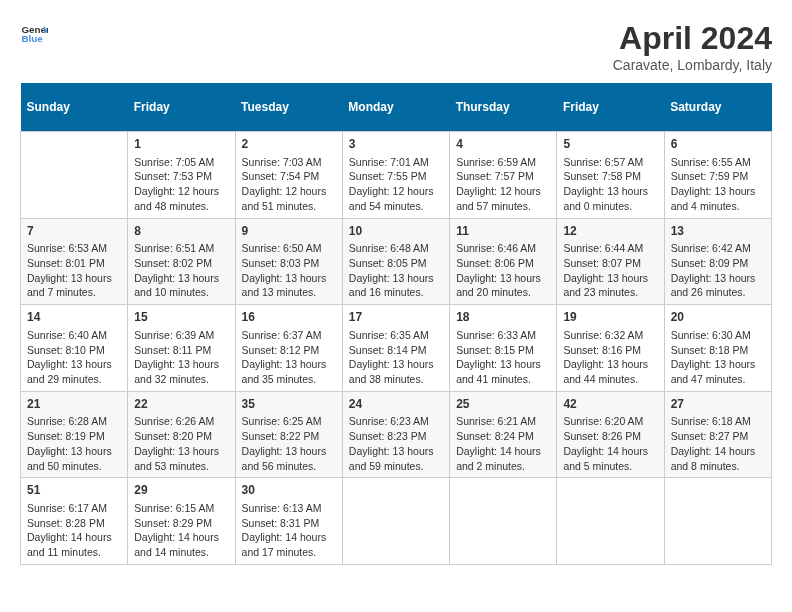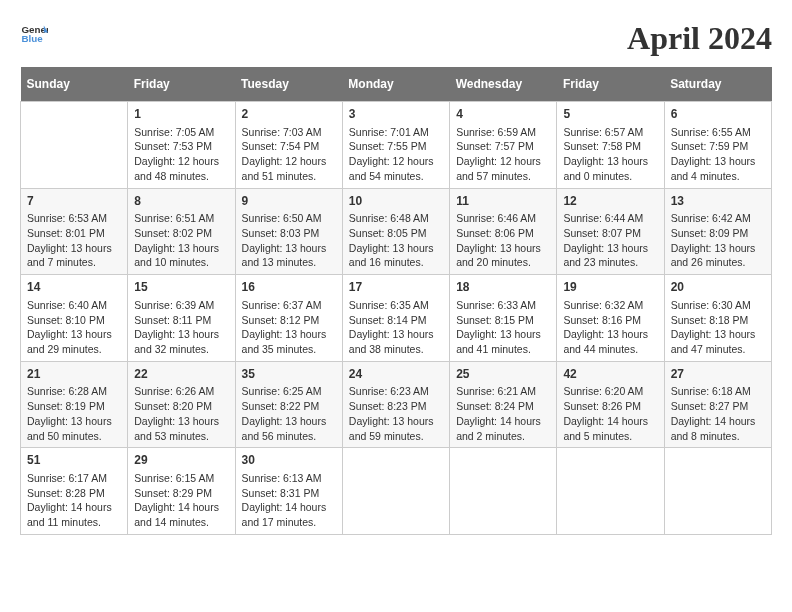--- a/index.html
+++ b/index.html
@@ -20,41 +20,40 @@
       display: flex;
       align-items: center;
       gap: 4px;
     }
     .logo-icon {
       width: 28px;
       height: 28px;
     }
     .title-area {
       text-align: right;
-      font-family: Liberation Serif, serif;
     }
     .month-title {
       font-size: 32px;
       font-weight: bold;
       color: #333;
     }
     .location-title {
       font-size: 14px;
       color: #555;
     }
     table {
       width: 100%;
       border-collapse: collapse;
       font-size: 11px;
     }
     th {
-      background-color: #737373;
+      background-color: #0369a1;
       color: #fff;
       text-align: left;
-      padding: 10px 6px;
+      padding: 17px 6px;
       font-size: 12px;
       font-weight: bold;
     }
     td {
       border: 1px solid #ccc;
       vertical-align: top;
       padding: 4px 6px;
       width: 107px;
       height: 75px;
       color: #333;
@@ -80,31 +79,32 @@
 <div class="header-area">
   <div class="logo">
     <svg class="logo-icon" viewBox="0 0 40 40">
       <text x="2" y="18" font-size="14" font-weight="bold" fill="#333">General</text>
       <text x="2" y="32" font-size="14" font-weight="bold" fill="#4a90d9">Blue</text>
       <polygon points="34,8 40,18 34,18" fill="#4a90d9"></polygon>
     </svg>
   </div>
   <div class="title-area">
     <div class="month-title">April 2024</div>
+    <div class="location-title">Caravate, Lombardy, Italy</div>
   </div>
 </div>
 
 <table>
   <thead>
     <tr>
     <th>Sunday</th>
         <th>Friday</th>
         <th>Tuesday</th>
         <th>Monday</th>
-        <th>Wednesday</th>
+        <th>Thursday</th>
         <th>Friday</th>
         <th>Saturday</th>
       </tr>
   </thead>
   <tbody id="calendar-body">
   <tr>
         <td class="empty"></td>
         <td><span class="day-number">1</span>Sunrise: 7:05 AM<br>Sunset: 7:53 PM<br>Daylight: 12 hours and 48 minutes.</td>
         <td><span class="day-number">2</span>Sunrise: 7:03 AM<br>Sunset: 7:54 PM<br>Daylight: 12 hours and 51 minutes.</td>
         <td><span class="day-number">3</span>Sunrise: 7:01 AM<br>Sunset: 7:55 PM<br>Daylight: 12 hours and 54 minutes.</td>

